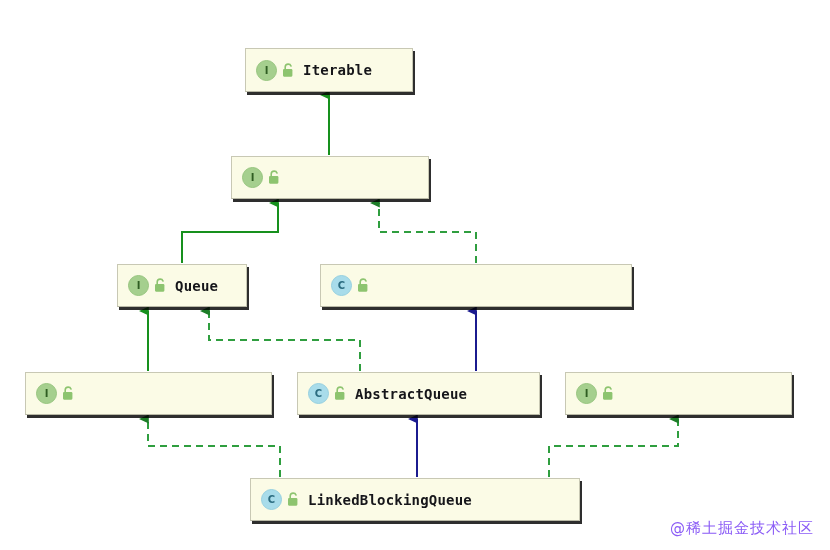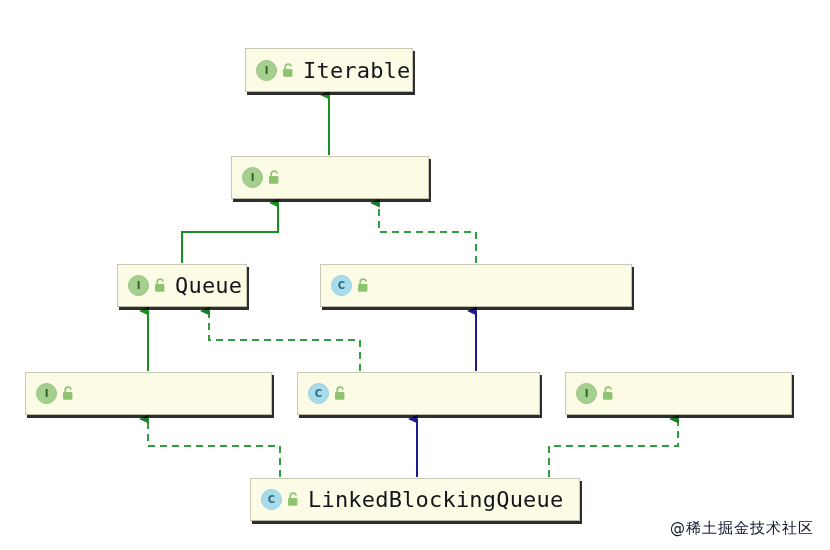--- a/index.html
+++ b/index.html
@@ -16,44 +16,45 @@
     box-sizing:border-box;
     background:#fbfbe6;
     border:1px solid #c8c8b4;
     border-bottom:1px solid #b9b9a6;
     display:flex;align-items:center;
     padding-left:10px;
     box-shadow:2px 3px 0 rgba(0,0,0,0.82);
     z-index:3;
   }
   .node .label{
-    font-size:22px;
+    font-size:14px;
     color:#16161a;
     letter-spacing:0.2px;
     white-space:nowrap;
     margin-left:8px;
+    font-weight:bold;
   }
   .badge{
     width:19px;height:19px;border-radius:50%;
     display:inline-flex;align-items:center;justify-content:center;
     font-size:10px;font-weight:bold;
     flex:none;
     font-family:"DejaVu Sans","Liberation Sans",sans-serif;
   }
   .badge.iface{background:#a5cf8e;color:#2f5d22;border:1px solid #97c57f;}
   .badge.cls{background:#a8dcea;color:#2b6c80;border:1px solid #96d0e0;}
 
   .lock{
     width:14px;height:15px;margin-left:4px;flex:none;display:block;
   }
 
   .watermark{
     position:absolute;right:16px;bottom:12px;
     font-family:"DejaVu Sans","Liberation Sans",sans-serif;
-    font-size:15px;color:#0f172a;letter-spacing:1px;
+    font-size:15px;color:#8b5cf6;letter-spacing:1px;
     z-index:5;user-select:none;
   }
 </style>
 </head>
 <body>
 
 <div id="canvas">
 
   <svg id="edges" viewBox="0 0 830 550">
     <defs>
@@ -136,20 +137,21 @@
         </span>
       </div>
       <div class="node" style="left: 297px; top: 372px; width: 243px; height: 43px;">
         <span class="badge cls">C</span>
         <span style="display: flex;">
           <svg class="lock" viewBox="0 0 14 15" aria-hidden="true">
             <path d="M4.2,6.4 L4.2,4.1 C4.2,2.3 5.6,1.1 7.2,1.1 C8.5,1.1 9.6,1.9 10,3.0" fill="none" stroke="#8dc46f" stroke-width="1.6" stroke-linecap="round"></path>
             <rect x="2.0" y="6.1" width="9.4" height="7.6" rx="1.1" fill="#8dc46f"></rect>
           </svg>
         </span>
+        <span class="label">AbstractQueue</span>
       </div>
       <div class="node" style="left: 565px; top: 372px; width: 227px; height: 43px;">
         <span class="badge iface">I</span>
         <span style="display: flex;">
           <svg class="lock" viewBox="0 0 14 15" aria-hidden="true">
             <path d="M4.2,6.4 L4.2,4.1 C4.2,2.3 5.6,1.1 7.2,1.1 C8.5,1.1 9.6,1.9 10,3.0" fill="none" stroke="#8dc46f" stroke-width="1.6" stroke-linecap="round"></path>
             <rect x="2.0" y="6.1" width="9.4" height="7.6" rx="1.1" fill="#8dc46f"></rect>
           </svg>
         </span>
       </div>

